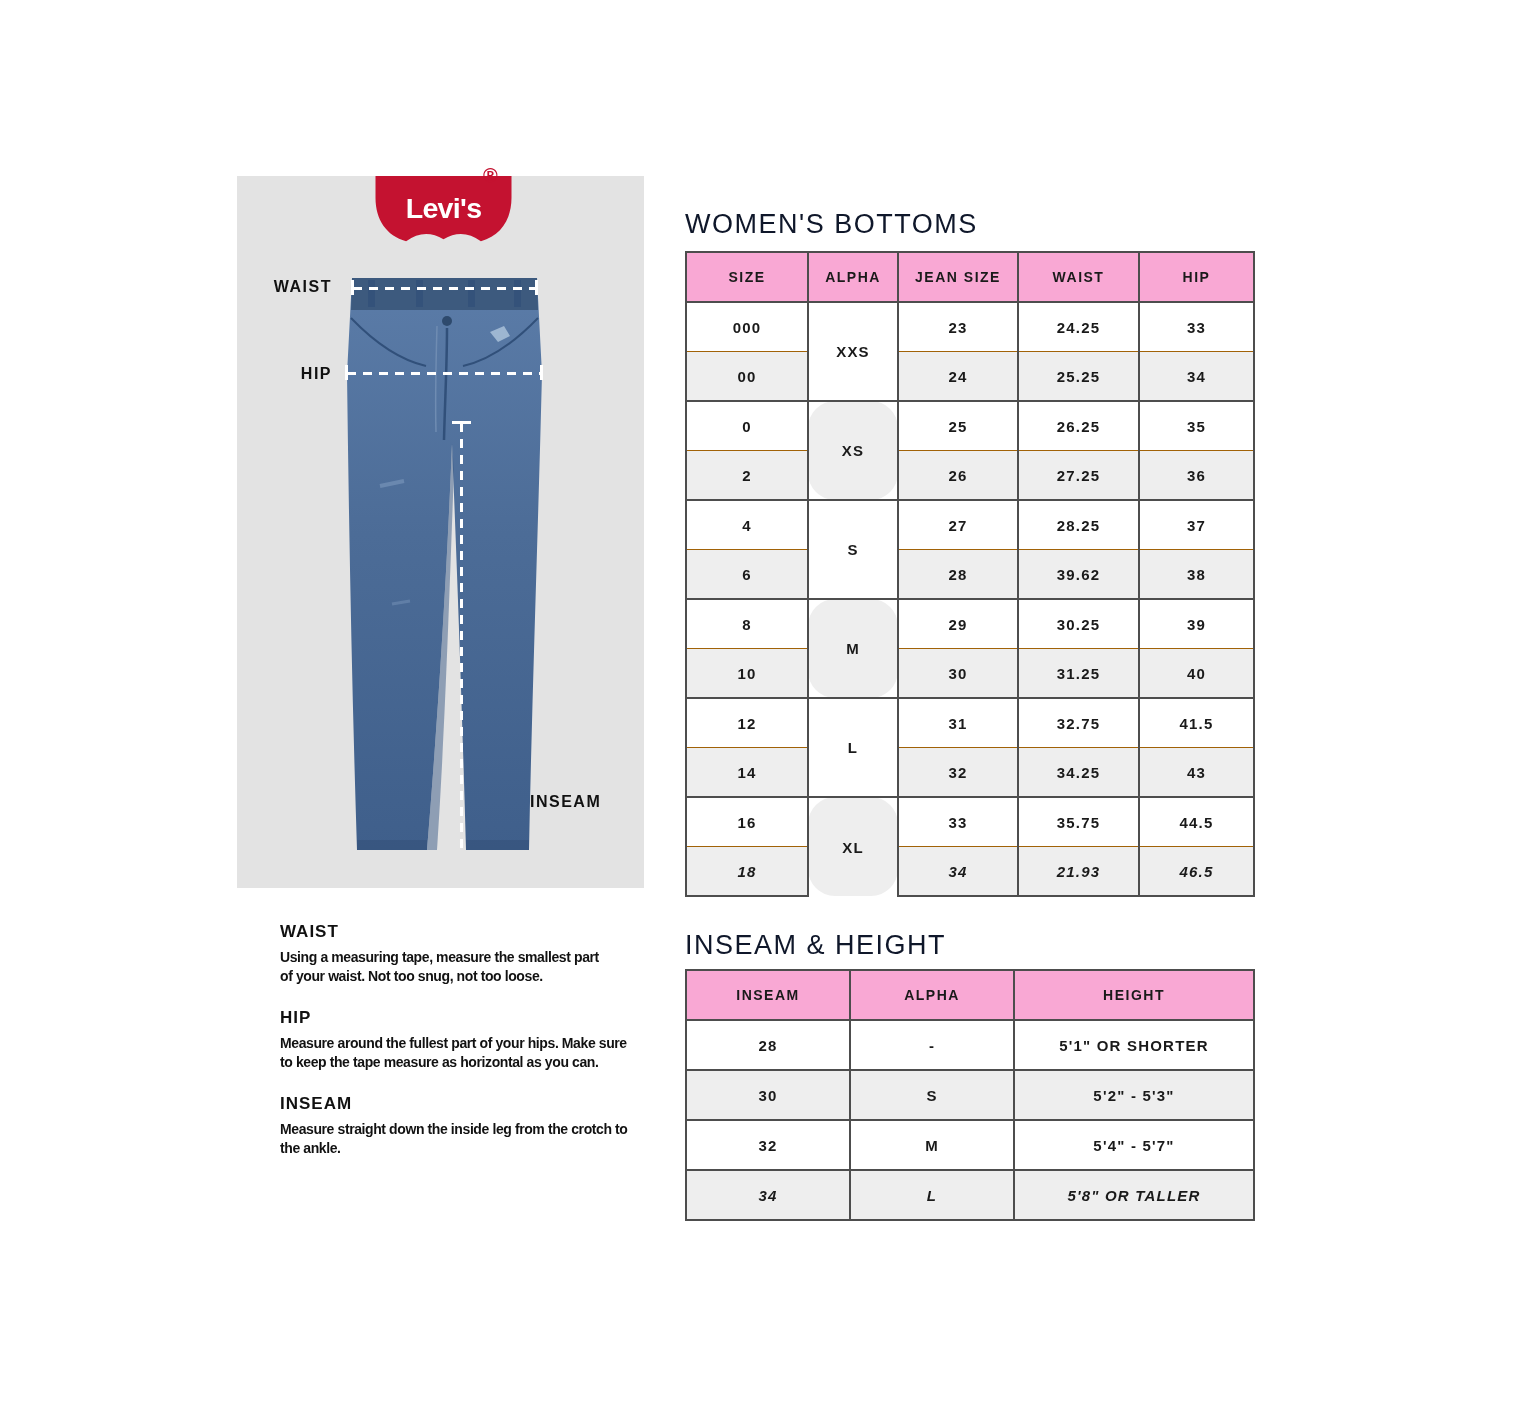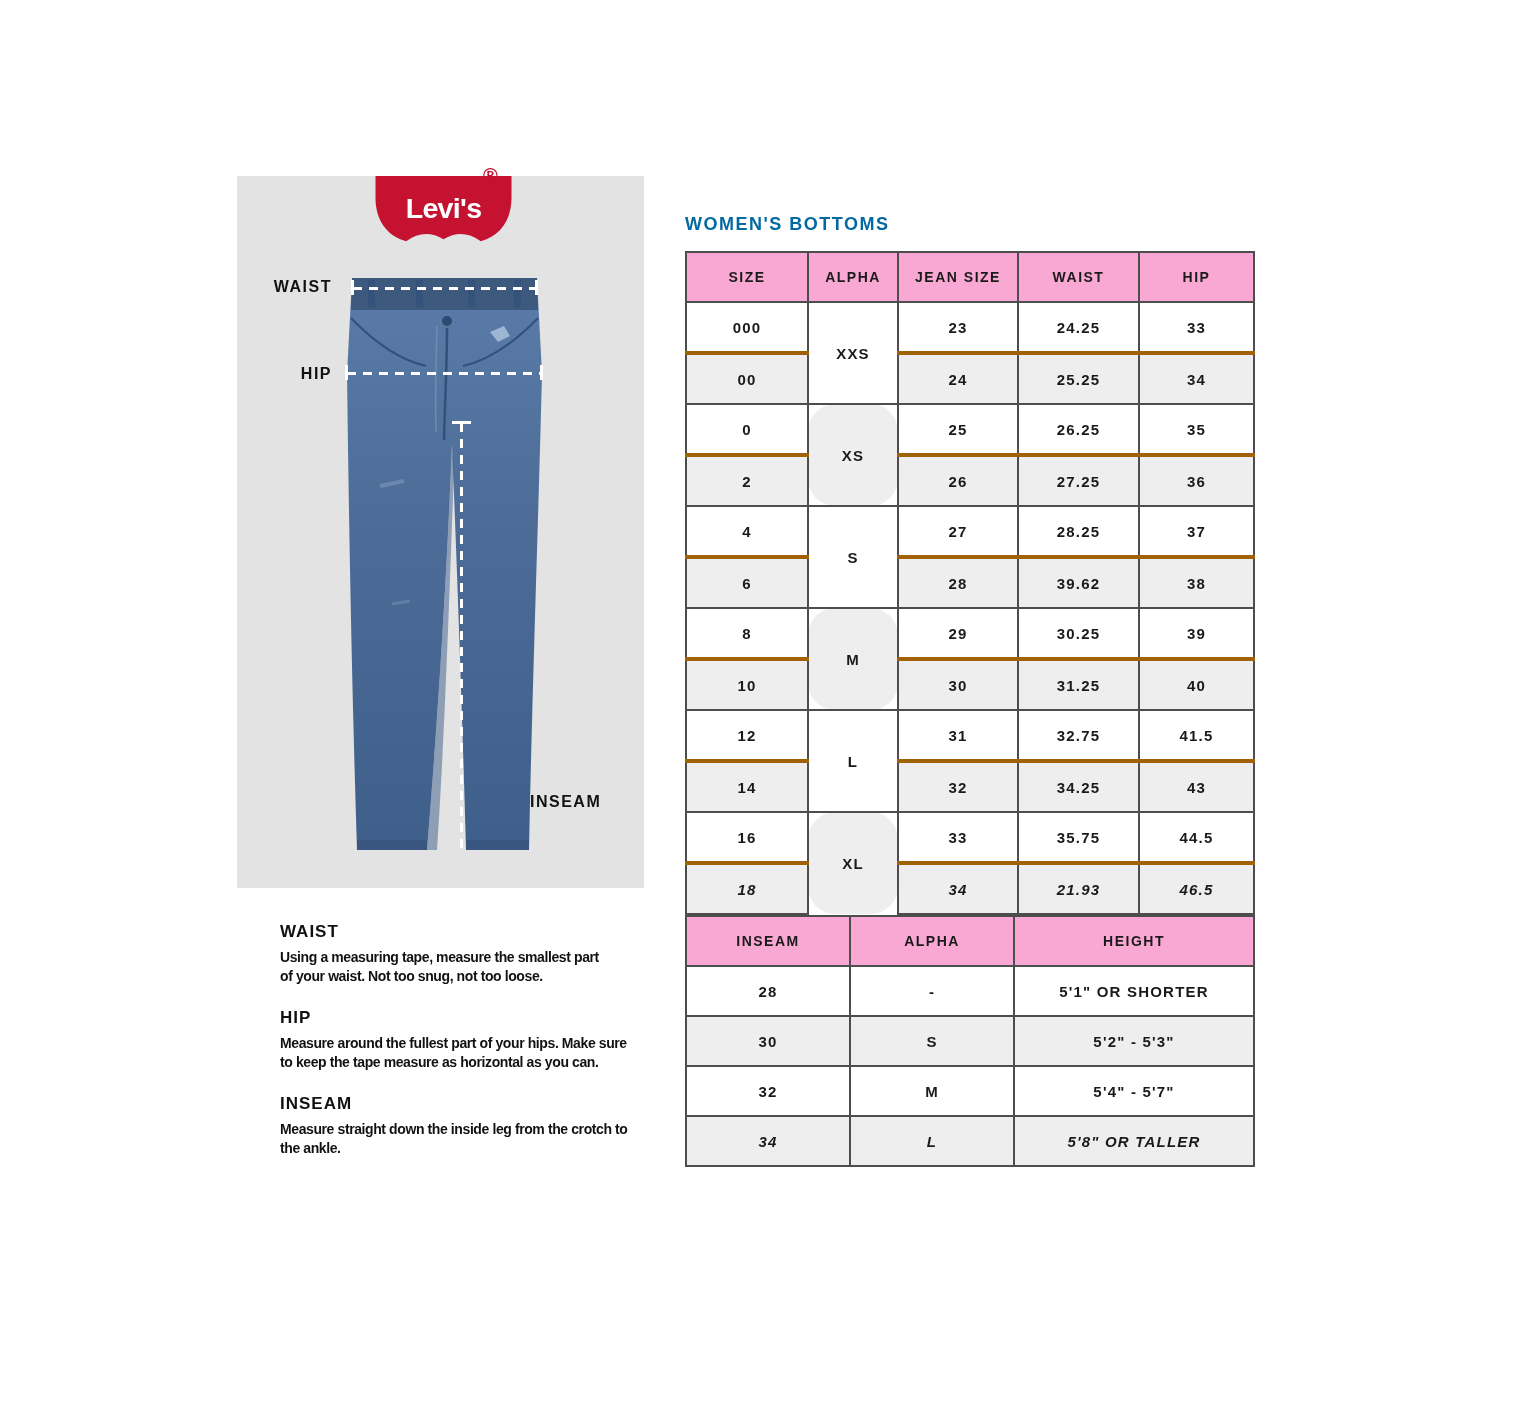--- a/index.html
+++ b/index.html
@@ -30,35 +30,35 @@
   .inseam-bar{left:215px;top:245px;width:19px;height:3px;}
 
   
   .guide-text{position:absolute;left:280px;top:922px;width:400px;}
   .guide-text h3{margin:0 0 6px 0;font-size:17px;font-weight:bold;letter-spacing:1px;}
   .guide-section{margin-bottom:22px;}
   .guide-line{font-size:14px;font-weight:bold;letter-spacing:-0.4px;line-height:19px;white-space:nowrap;color:#121212;}
 
   
   .right-col{position:absolute;left:685px;top:212px;width:568px;}
-  .tbl-title{margin:0 0 15px 0;font-size:18px;font-weight:bold;letter-spacing:1.5px;line-height:24px;color:#0369a1;}
+  .tbl-title{margin:0 0 15px 0;font-size:27px;font-weight:normal;letter-spacing:1.5px;line-height:24px;color:#0f172a;}
   .tbl-title.second{margin-top:36px;margin-bottom:12px;}
 
   table{border-collapse:collapse;table-layout:fixed;width:568px;
         font-weight:bold;color:#1a1a1a;}
   th{font-size:14px;letter-spacing:1.5px;}
   td{font-size:15px;letter-spacing:1.2px;}
   th,td{height:46px;text-align:center;vertical-align:middle;
         border-left:2px solid #4d4d4d;border-right:2px solid #4d4d4d;}
   thead th{background:#f9a8d4;border-top:2px solid #4d4d4d;border-bottom:2px solid #4d4d4d;}
   tbody tr:last-child td{border-bottom:2px solid #4d4d4d;font-style:italic;}
 
   
   .size-table tr.group-start td{border-top:2px solid #4d4d4d;}
-  .size-table tr.pair-second td{border-top:4px solid #a16207;}
+  .size-table tr.pair-second td{border-top:1px solid #a16207;}
   .size-table .row-light td{background:#ffffff;}
   .size-table .row-gray td{background:#eeeeee;}
   .size-table td.alpha-light{background:#ffffff;}
   .size-table td.alpha-gray{background:#eeeeee;border-radius:27px;}
 
   
   .ht-table td{border-top:2px solid #4d4d4d;}
   .ht-table .row-light td{background:#ffffff;}
   .ht-table .row-gray td{background:#eeeeee;}
 </style>
@@ -230,20 +230,21 @@
         </tr>
         <tr class="pair-second row-gray">
           <td>18</td>
           <td>34</td>
           <td>21.93</td>
           <td>46.5</td>
         </tr>
       </tbody>
     </table>
 
+    <h2 class="tbl-title second">INSEAM &amp; HEIGHT</h2>
 
     <table class="ht-table">
       <colgroup>
           <col style="width:164px">
           <col style="width:164px">
           <col style="width:240px">
         </colgroup>
       <thead>
         <tr>
           <th>INSEAM</th>

